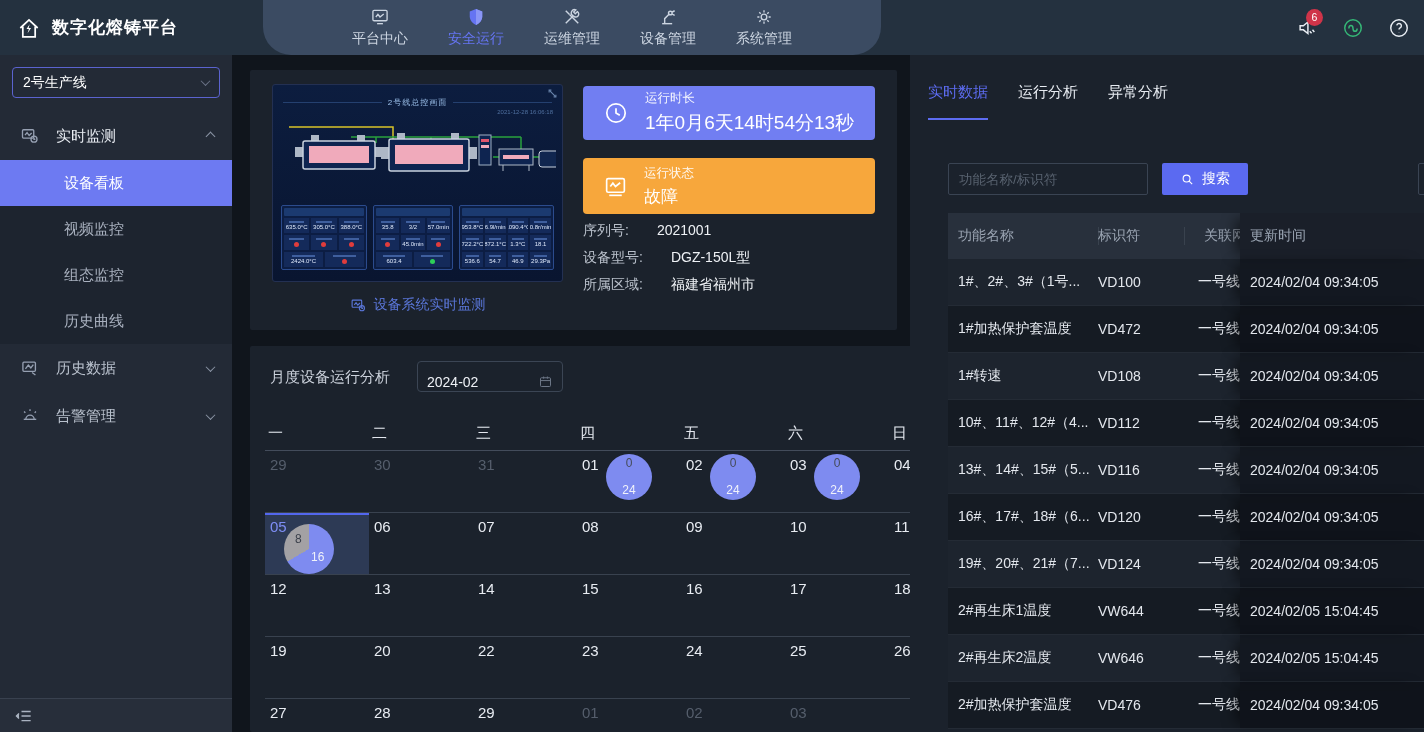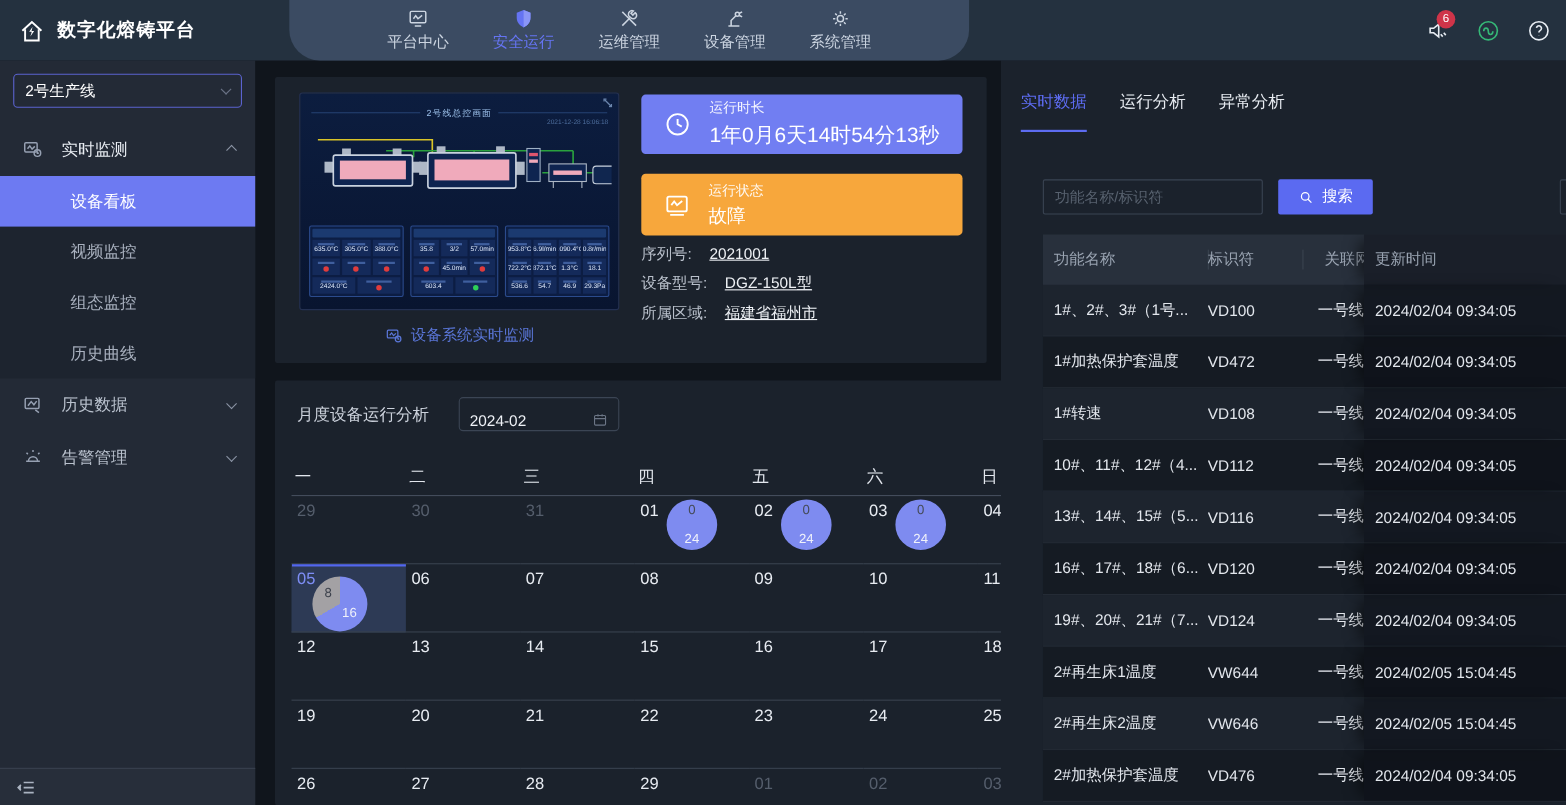--- a/index.html
+++ b/index.html
@@ -74,21 +74,21 @@
   
   .runtime-box { position:absolute; left:333px; top:16px; width:292px; height:54px; background:#717ef2;
     border-radius:4px; display:flex; align-items:center; padding-left:20px; color:#fff; }
   .status-box { position:absolute; left:333px; top:88px; width:292px; height:56px; background:#f7a73c;
     border-radius:4px; display:flex; align-items:center; padding-left:20px; color:#fff; }
   .box-ic { margin-right:16px; color:#fff; }
   .box-sm { font-size:12.5px; color:rgba(255,255,255,.92); margin-bottom:3px; }
   .box-lg { font-size:19px; color:#fff; }
   .status-box .box-lg { font-size:17px; }
   .info-row { position:absolute; left:333px; font-size:14px; color:#b9c0cb; }
-  .info-row b { font-weight:normal; color:#eef1f5; margin-left:16px;text-decoration:underline; }
+  .info-row b { font-weight:normal; color:#eef1f5; margin-left:28px; }
   .ir1{ top:152px; } .ir2{ top:179px; } .ir3{ top:206px; }
 
   
   .cal-title { position:absolute; left:20px; top:22px; font-size:15px; color:#ccd2dc; }
   .month-picker { position:absolute; left:167px; top:15px; width:146px; height:31px; border:1px solid #3b4554;
     border-radius:4px; display:flex; justify-content:space-between; padding:12px 9px;
     color:#eef1f6; font-size:14px; cursor:pointer; }
   .month-picker .cal-ic { color:#6c7686; }
   .cal-wrap { position:absolute; left:15px; right:15px; top:72px; }
   .weekdays { display:grid; grid-template-columns:repeat(7,1fr); height:33px; border-bottom:1px solid #434c5b; }
@@ -647,24 +647,20 @@
         <div class="day-cell">
           <span class="day-num">19</span>
 
         </div>
 
         <div class="day-cell">
           <span class="day-num">20</span>
 
         </div>
 
-        <div class="day-cell">
-          <span class="day-num">21</span>
-
-        </div>
 
         <div class="day-cell">
           <span class="day-num">22</span>
 
         </div>
 
         <div class="day-cell">
           <span class="day-num">23</span>
 
         </div>

